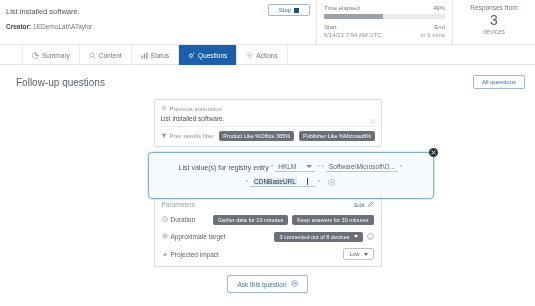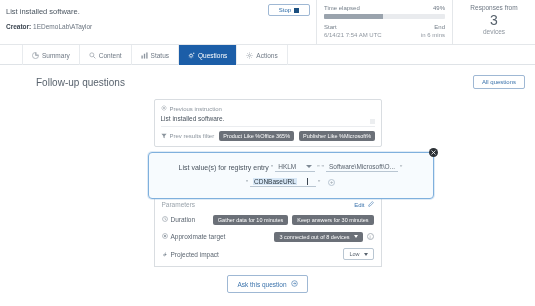--- a/index.html
+++ b/index.html
@@ -51,21 +51,21 @@
     padding:0 9px; font-size:6.5px; color:#6e7884;
     border-right:1px solid #e8ebee; cursor:pointer; height:20px;
   }
   .tab:first-child { border-left:1px solid #e8ebee; }
   .tab.active { background:#1c5ea8; color:#ffffff; }
   .tab .ic { display:inline-flex; }
   .tab svg { display:block; }
 
   
   .content { position:relative; padding:0; }
-  .head-row { display:flex; align-items:center; justify-content:space-between; padding:10px 10px 0 28px;margin-left:8px; }
+  .head-row { display:flex; align-items:center; justify-content:space-between; padding:10px 10px 0 16px; }
   .page-title { font-size:10px; color:#59636e; }
   .allq-btn {
     border:1px solid #9fb8d4; border-radius:2px; background:#fff;
     color:#3a72ab; font-size:6px; padding:3px 8px; cursor:pointer;
   }
 
   .card-col { position:relative; width:240px; margin:10px auto 0 auto; }
 
   
   .prev-card {

